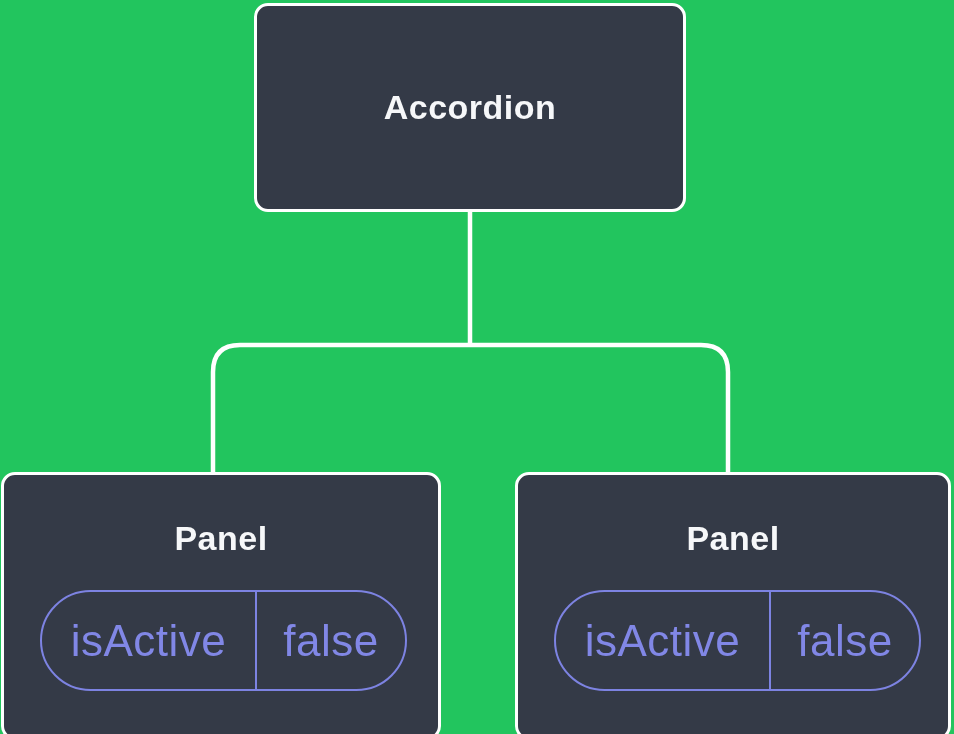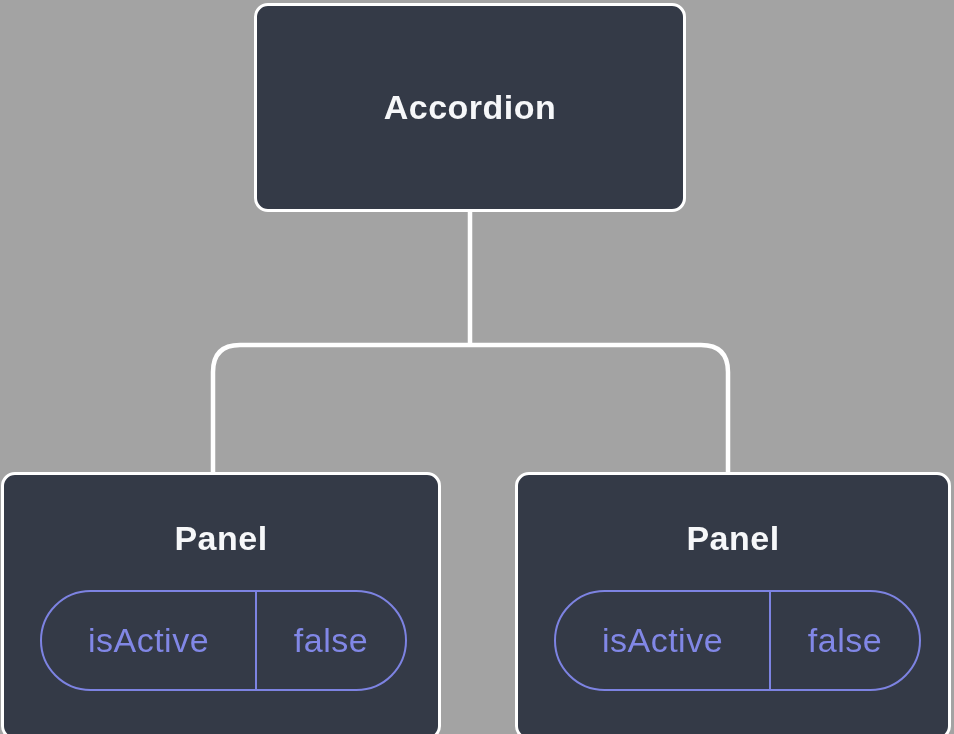--- a/index.html
+++ b/index.html
@@ -8,21 +8,21 @@
     width: 954px;
     height: 734px;
     overflow: hidden;
     font-family: "Liberation Sans", sans-serif;
   }
 
   .canvas {
     position: relative;
     width: 954px;
     height: 734px;
-    background: #a3a3a3;
+    background: #22c55e;
   }
 
   .connectors {
     position: absolute;
     left: 0;
     top: 0;
     width: 954px;
     height: 734px;
   }
 
@@ -84,21 +84,21 @@
     border-radius: 51px;
     display: flex;
     align-items: stretch;
   }
 
   .pill-cell {
     display: flex;
     align-items: center;
     justify-content: center;
     color: #8187e6;
-    font-size: 34px;
+    font-size: 44px;
     font-weight: 400;
     letter-spacing: 0.5px;
   }
 
   .pill-key {
     width: 215px;
     border-right: 2px solid #7d83e2;
   }
 
   .pill-value {

